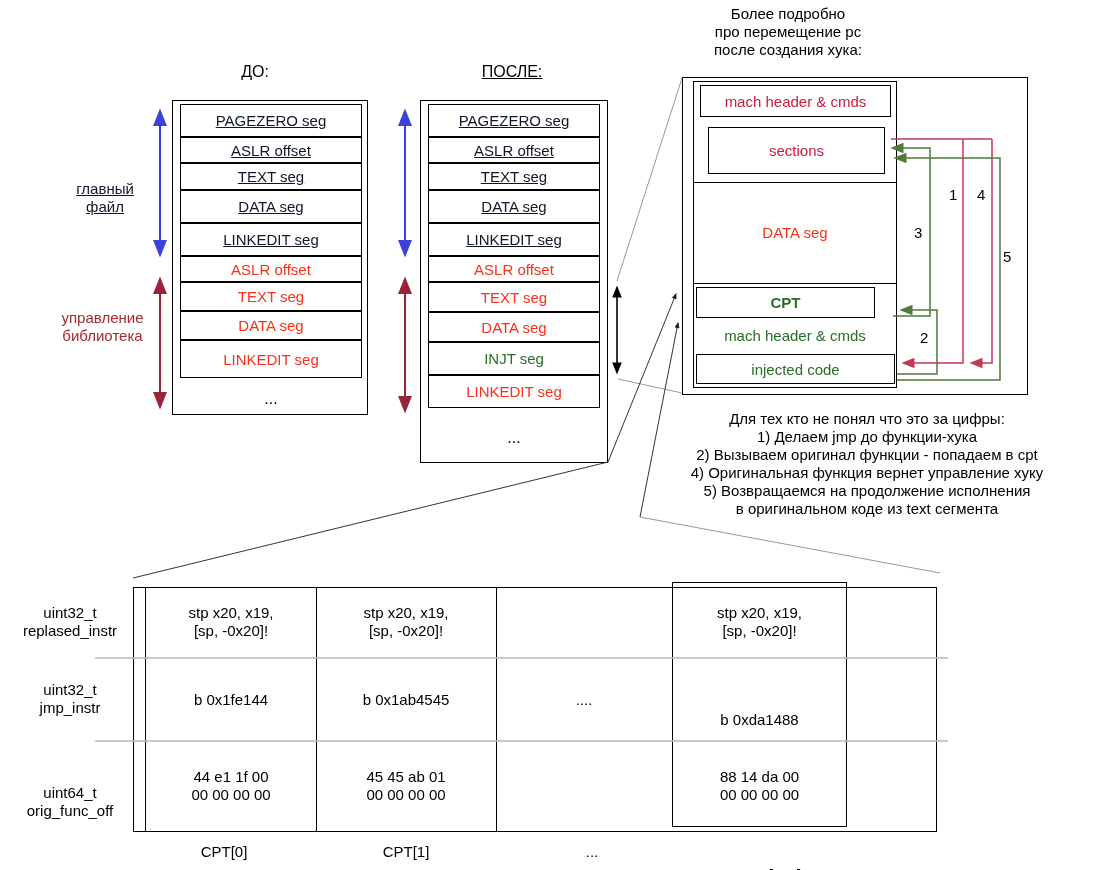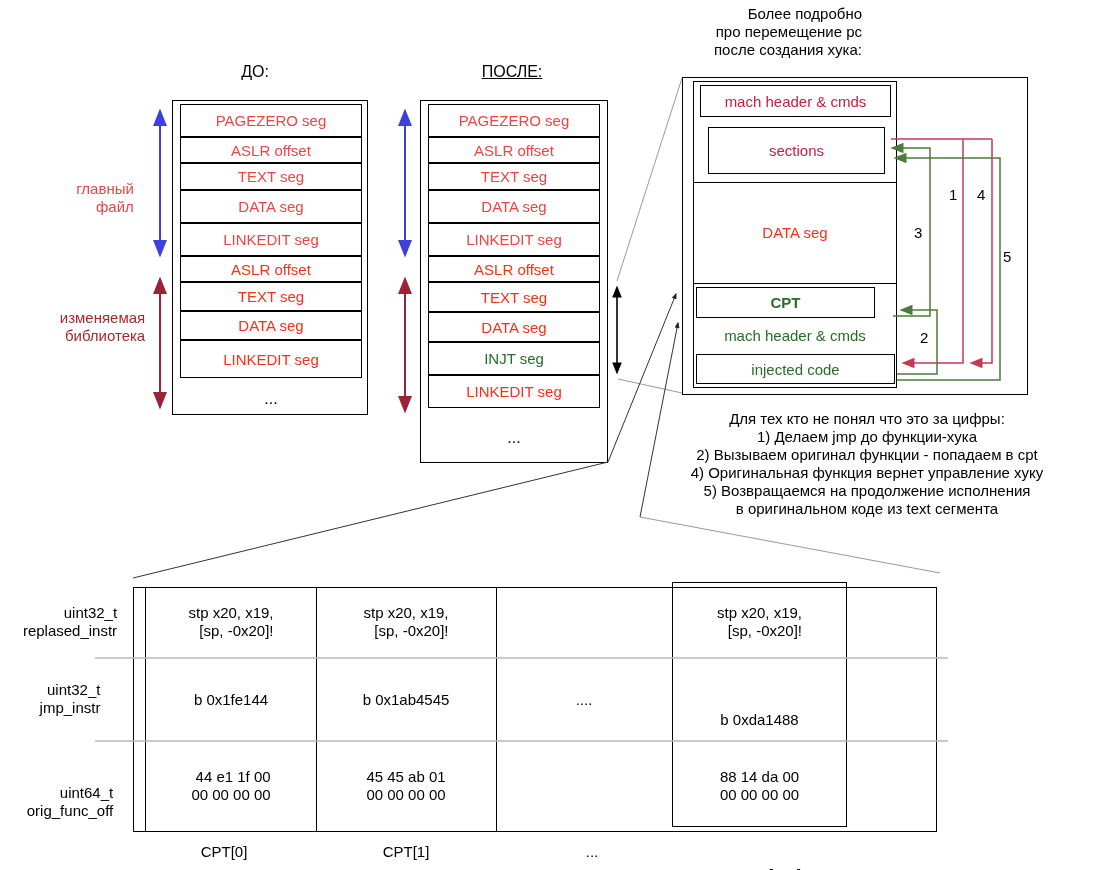--- a/index.html
+++ b/index.html
@@ -1,24 +1,24 @@
 <!DOCTYPE html>
 <html><head>
 <meta charset="utf-8">
 <style>
   html,body{margin:0;padding:0;background:#fff;}
   .canvas{position:relative;width:1106px;height:870px;background:#fff;overflow:hidden;
           font-family:"Liberation Sans","DejaVu Sans",sans-serif;color:#000;}
   .abs{position:absolute;}
-  .ctr{display:flex;align-items:center;justify-content:center;text-align:right;}
+  .ctr{display:flex;align-items:center;justify-content:center;text-align:center;}
   .pre{white-space:pre-line;}
   .box{border:1.4px solid #000;box-sizing:border-box;background:#fff;}
   .nobg{background:transparent;}
   .seg{border:1.4px solid #000;box-sizing:border-box;font-size:15px;}
-  .blue{color:#ef4444;}
+  .blue{color:#0f172a;text-decoration:underline;}
   .red{color:#f93018;}
   .green{color:#266e26;}
   .crimson{color:#c41f3e;}
   .darkred{color:#a32a2e;}
   .t15{font-size:15px;line-height:18px;}
   .t16{font-size:16px;}
   .num{font-size:15px;}
   .vline{position:absolute;width:1.4px;background:#000;}
   svg.overlay{position:absolute;left:0;top:0;z-index:6;pointer-events:none;}
 </style>
@@ -36,21 +36,21 @@
   <div class="abs ctr seg blue" style="left:180px;top:190px;width:182px;height:33px;">DATA seg</div>
   <div class="abs ctr seg blue" style="left:180px;top:223px;width:182px;height:33px;">LINKEDIT seg</div>
   <div class="abs ctr seg red" style="left:180px;top:256px;width:182px;height:26px;">ASLR offset</div>
   <div class="abs ctr seg red" style="left:180px;top:282px;width:182px;height:29px;">TEXT seg</div>
   <div class="abs ctr seg red" style="left:180px;top:311px;width:182px;height:29px;">DATA seg</div>
   <div class="abs ctr seg red" style="left:180px;top:340px;width:182px;height:38px;">LINKEDIT seg</div>
   <div class="abs ctr t16" style="left:180px;top:389px;width:182px;height:20px;">...</div>
 
   <div class="abs ctr pre t15 blue" style="left:55px;top:178px;width:100px;height:40px;">главный
 файл</div>
-  <div class="abs ctr pre t15 darkred" style="left:40px;top:307px;width:125px;height:40px;">изменяемая
+  <div class="abs ctr pre t15 darkred" style="left:40px;top:307px;width:125px;height:40px;">управление
 библиотека</div>
 
   <div class="abs ctr t16" style="left:462px;top:63px;width:100px;height:18px;text-decoration:underline;">ПОСЛЕ:</div>
   <div class="abs box nobg" style="left:420px;top:100px;width:188px;height:363px;"></div>
 
   <div class="abs ctr seg blue" style="left:428px;top:104px;width:172px;height:33px;">PAGEZERO seg</div>
   <div class="abs ctr seg blue" style="left:428px;top:137px;width:172px;height:26px;">ASLR offset</div>
   <div class="abs ctr seg blue" style="left:428px;top:163px;width:172px;height:27px;">TEXT seg</div>
   <div class="abs ctr seg blue" style="left:428px;top:190px;width:172px;height:33px;">DATA seg</div>
   <div class="abs ctr seg blue" style="left:428px;top:223px;width:172px;height:33px;">LINKEDIT seg</div>

